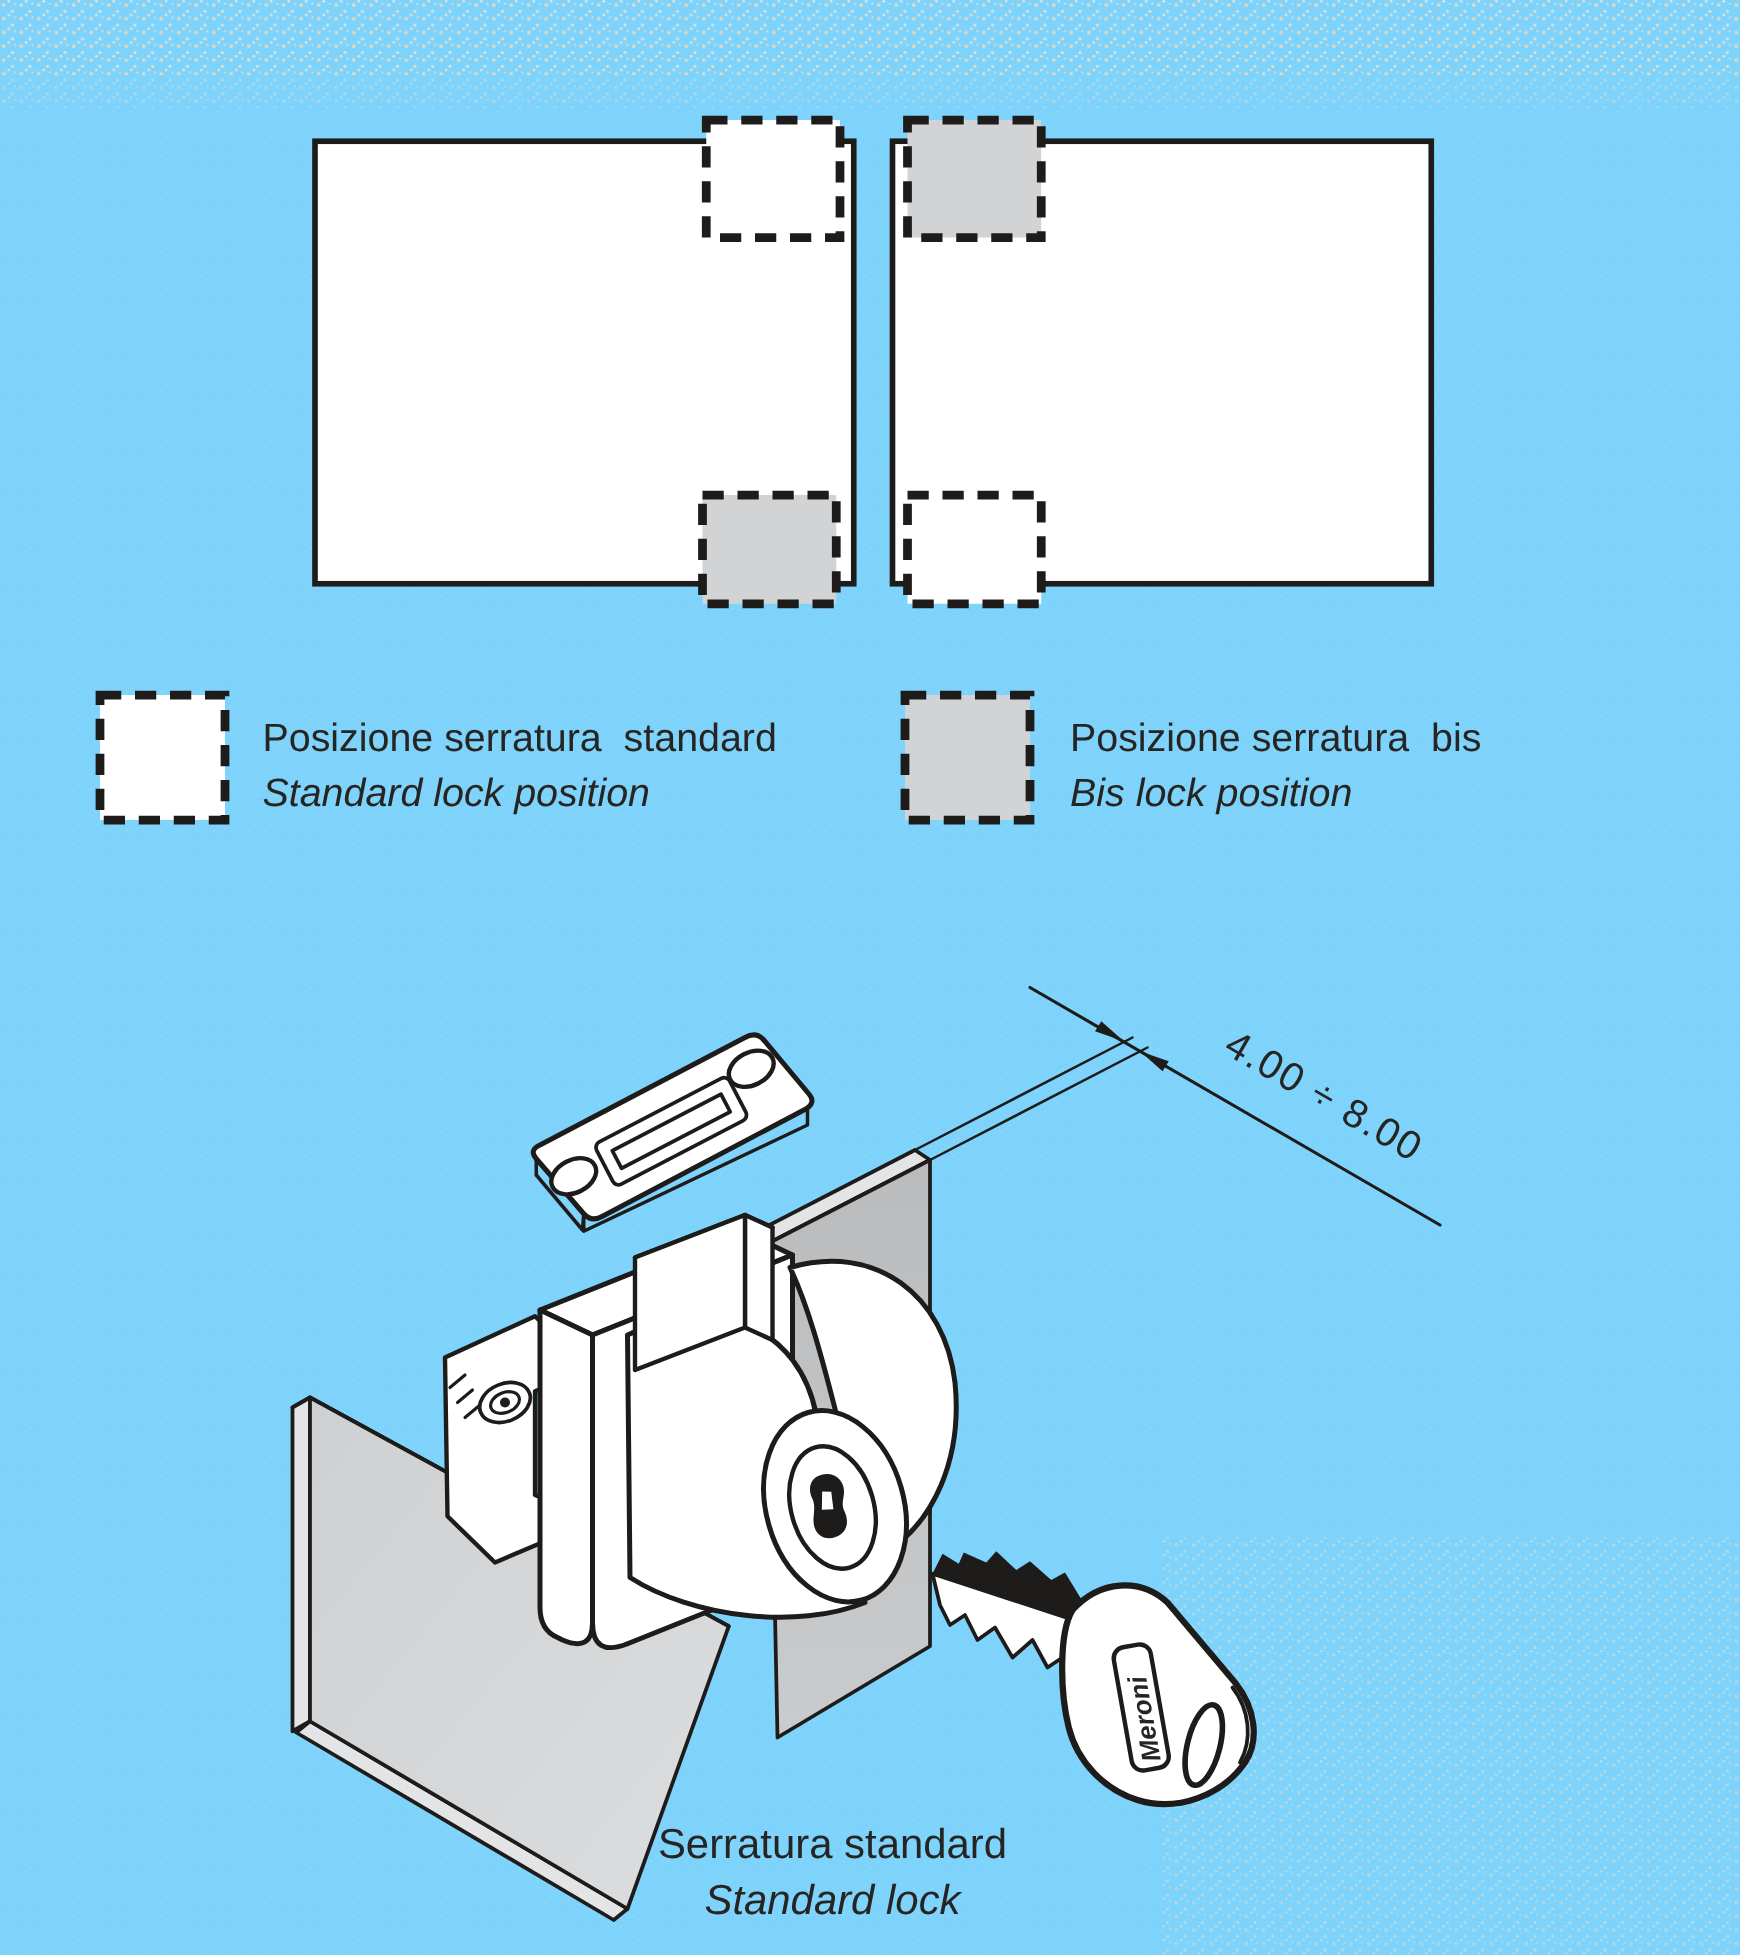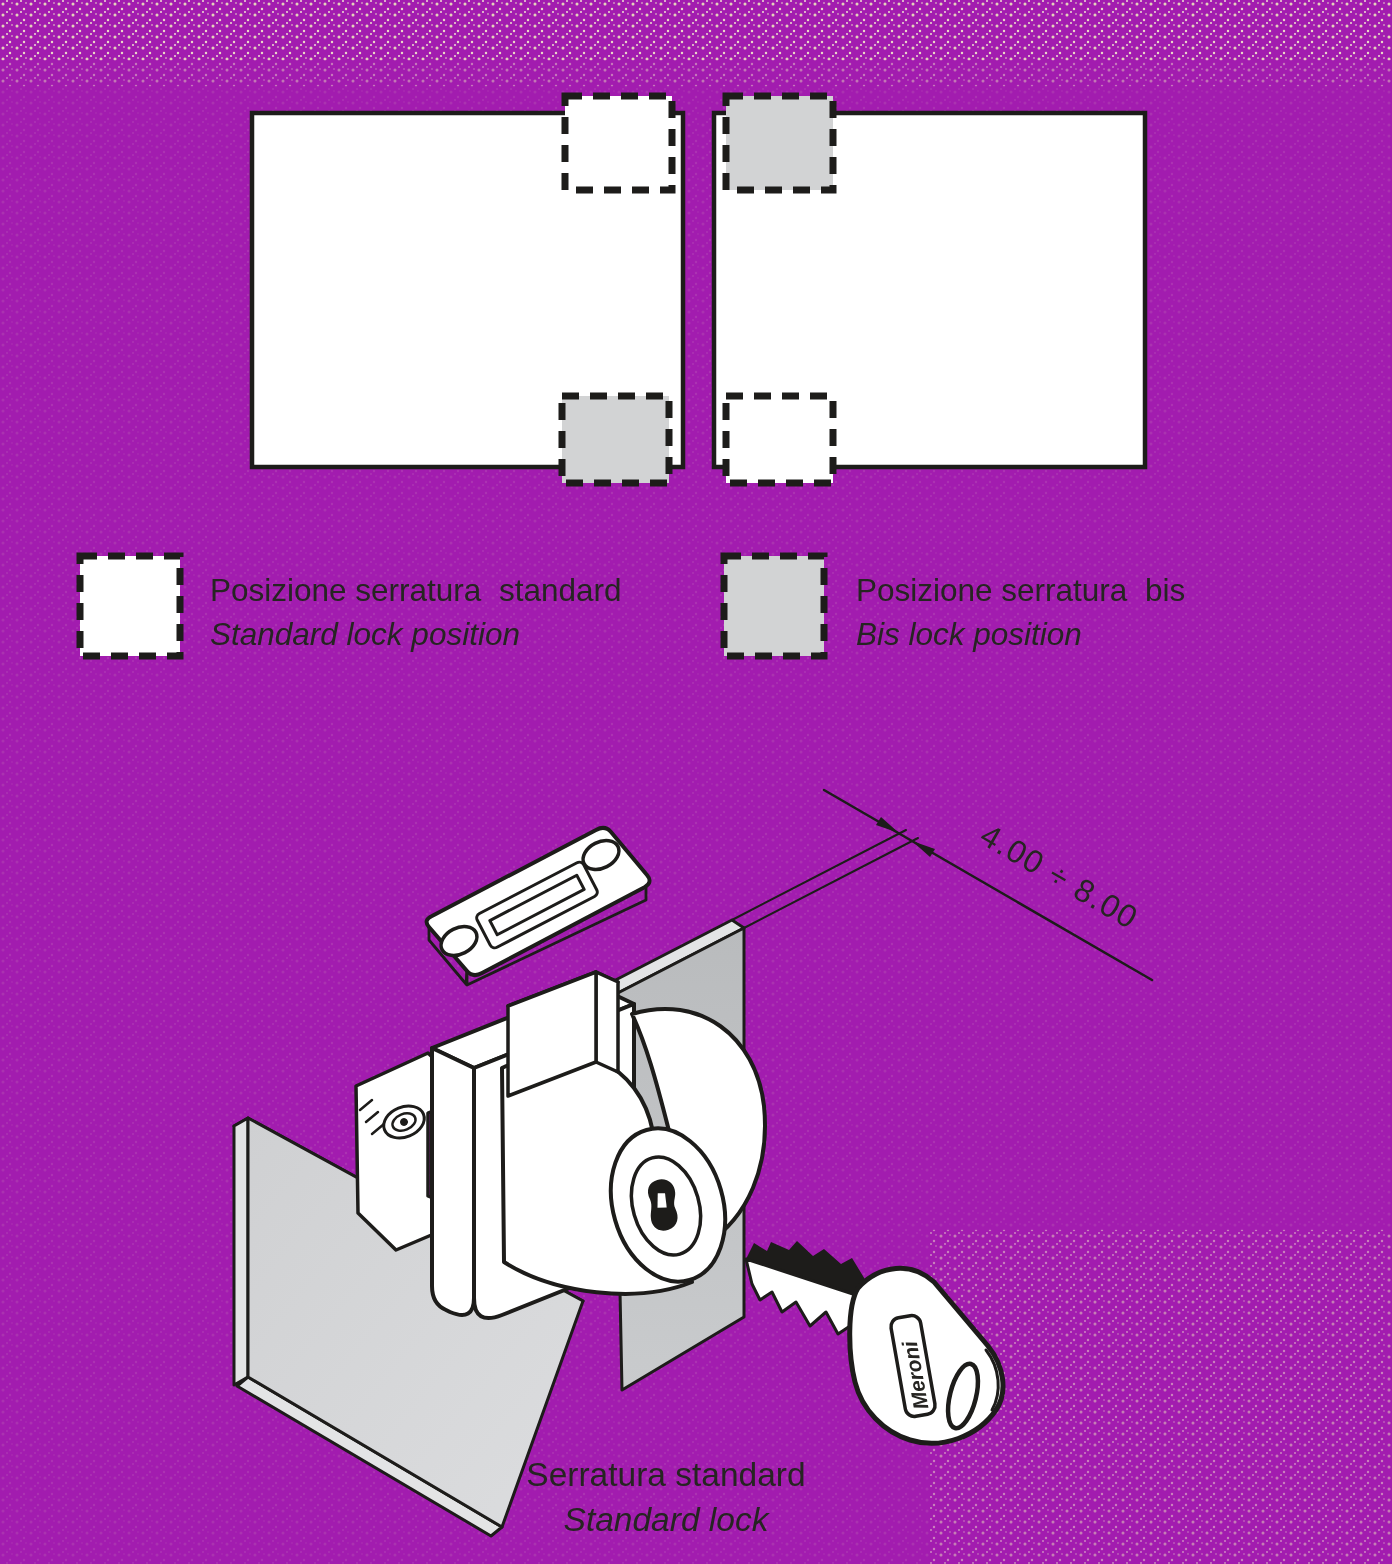--- a/index.html
+++ b/index.html
@@ -1,17 +1,17 @@
 <!DOCTYPE html>
 <html><head>
 <meta charset="utf-8">
 <style>
   html,body{margin:0;padding:0;}
   body{font-family:"Liberation Sans",sans-serif;background:#efeee9;}
-  .page{position:relative;width:1392px;height:1564px;margin:0 auto;background:#a21caf;overflow:hidden;}
+  .page{position:relative;width:1392px;height:1564px;margin:0 auto;background:#7dd3fc;overflow:hidden;}
   .page svg{position:absolute;inset:0;display:block;}
   text{fill:#262522;}
   .it{font-weight:400;}
   .en{font-style:italic;}
 </style>
 </head>
 <body>
 
 <div class="page">
 <svg viewBox="0 0 1392 1564" width="1392" height="1564">

